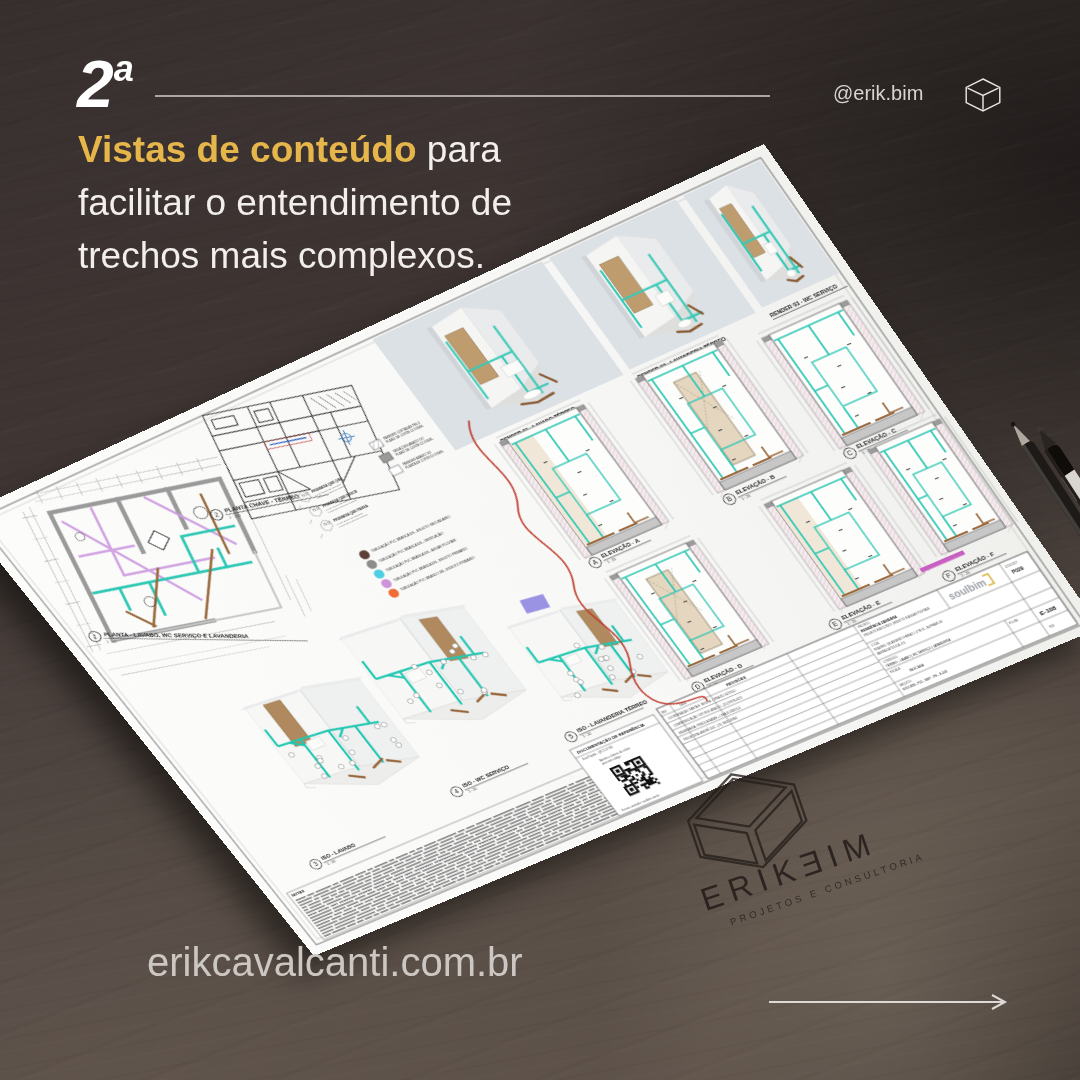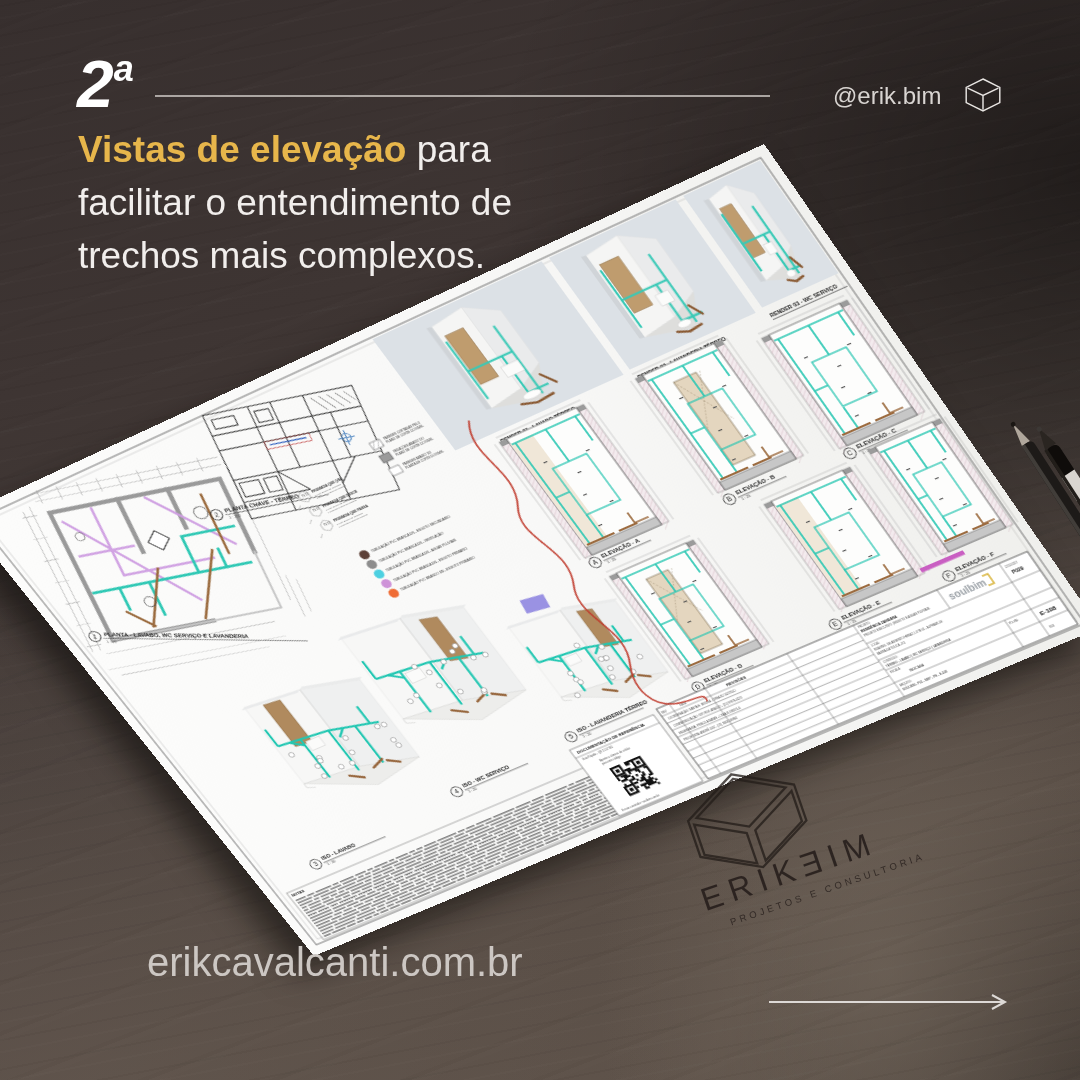--- a/index.html
+++ b/index.html
@@ -1064,23 +1064,23 @@
 <path d="M484,120 C462,152 494,180 472,214 C452,244 490,270 470,306 C452,338 488,364 468,400 C454,426 462,448 480,454 C498,460 514,454 510,464" fill="none" stroke="#bf3a2b" stroke-width="1.7" stroke-linecap="round" opacity="0.92"></path>
 </svg>
 </div>
   </div>
 
 <div class="ov" style="left:77px;top:52px;font-size:66px;font-weight:bold;color:#fff;line-height:0.95;font-style:italic;">2<span style="font-size:36px;vertical-align:26px;">a</span></div>
 
 <div class="ov" style="left:155px;top:95px;width:615px;height:2px;background:rgba(205,200,196,0.78);"></div>
 
 <div class="ov" style="left:78px;top:123px;font-size:37px;line-height:53px;color:#f1eeec;">
-<span style="color:#e7b64b;font-weight:bold;">Vistas de elevação</span> para<br>facilitar o entendimento de<br>trechos mais complexos.</div>
-
-<div class="ov" style="left:833px;top:82px;font-size:24px;color:#d8d4d1;">@erik.bim</div>
+<span style="color:#e7b64b;font-weight:bold;">Vistas de conteúdo</span> para<br>facilitar o entendimento de<br>trechos mais complexos.</div>
+
+<div class="ov" style="left:833px;top:82px;font-size:20px;color:#d8d4d1;">@erik.bim</div>
 
 <svg class="ov" style="left:963px;top:75px;" width="40" height="40" viewBox="0 0 50 50" fill="none" stroke="#e8e5e2" stroke-width="1.8">
 <path d="M25,5 L46,15.5 V34.5 L25,45 L4,34.5 V15.5 Z"></path>
 <path d="M5.8,16.3 L25,25.6 L44.2,16.3 M25,25.6 V43.4"></path>
 </svg>
 
 <div class="ov" style="left:147px;top:940px;font-size:40px;color:#ccc7c3;">erikcavalcanti.com.br</div>
 
 <svg class="ov" style="left:648px;top:726px;overflow:visible;" width="310" height="230" viewBox="0 0 310 230">
 <g transform="rotate(-19 150 110)" stroke="#241d1a" fill="none" stroke-opacity="0.78">

